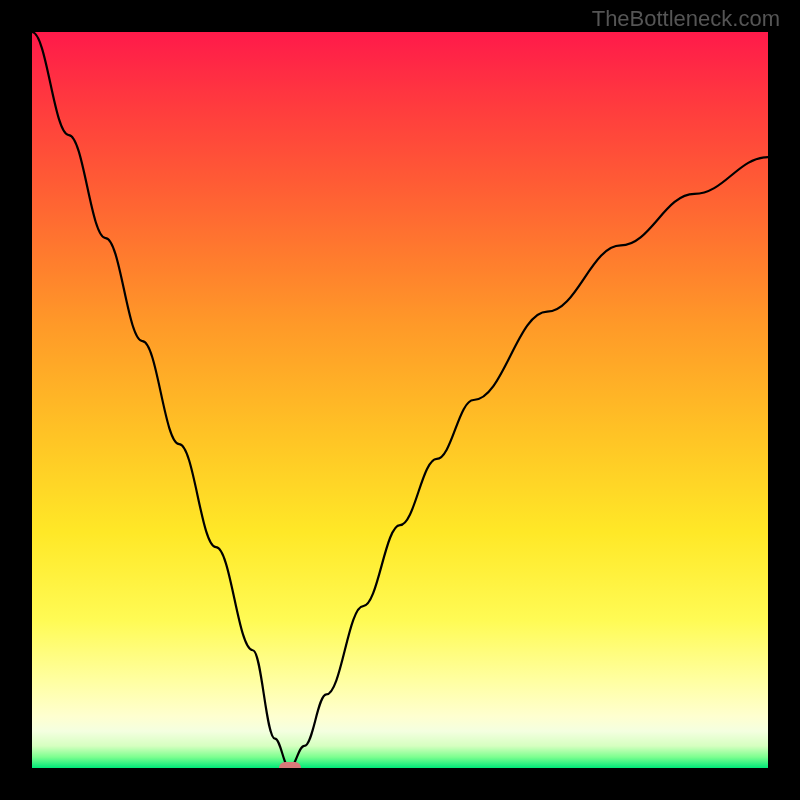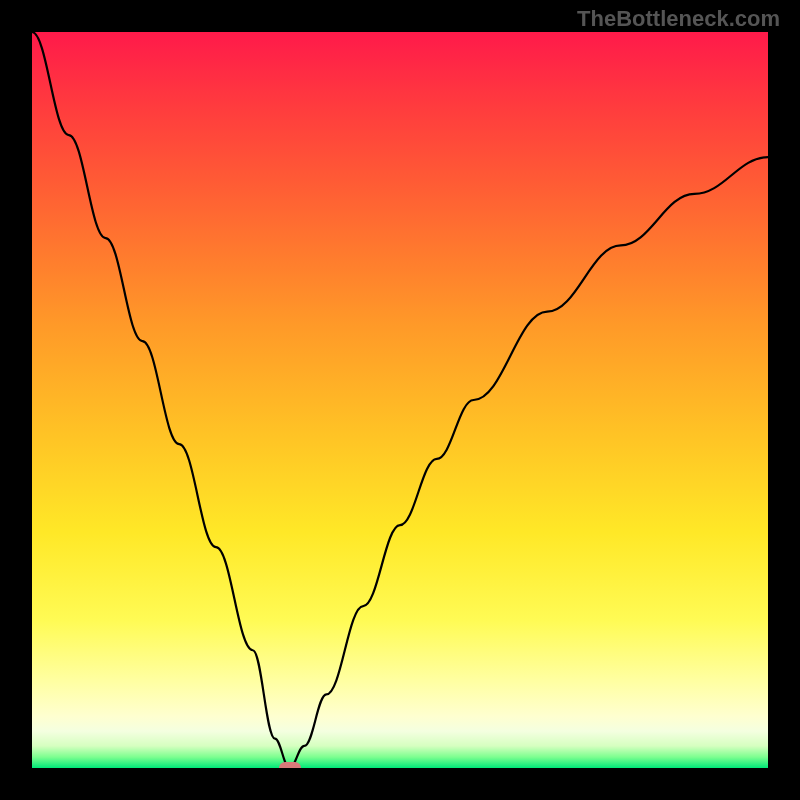--- a/index.html
+++ b/index.html
@@ -10,21 +10,21 @@
     background: #000;
     position: relative;
     font-family: Arial, sans-serif;
   }
   .watermark {
     position: absolute;
     top: 6px;
     right: 20px;
     color: #555;
     font-size: 22px;
-    font-weight: 700;
+    font-weight: 400;
     z-index: 10;
   }
   .plot-area {
     position: absolute;
     top: 32px;
     left: 32px;
     width: 736px;
     height: 736px;
     overflow: hidden;
   }

